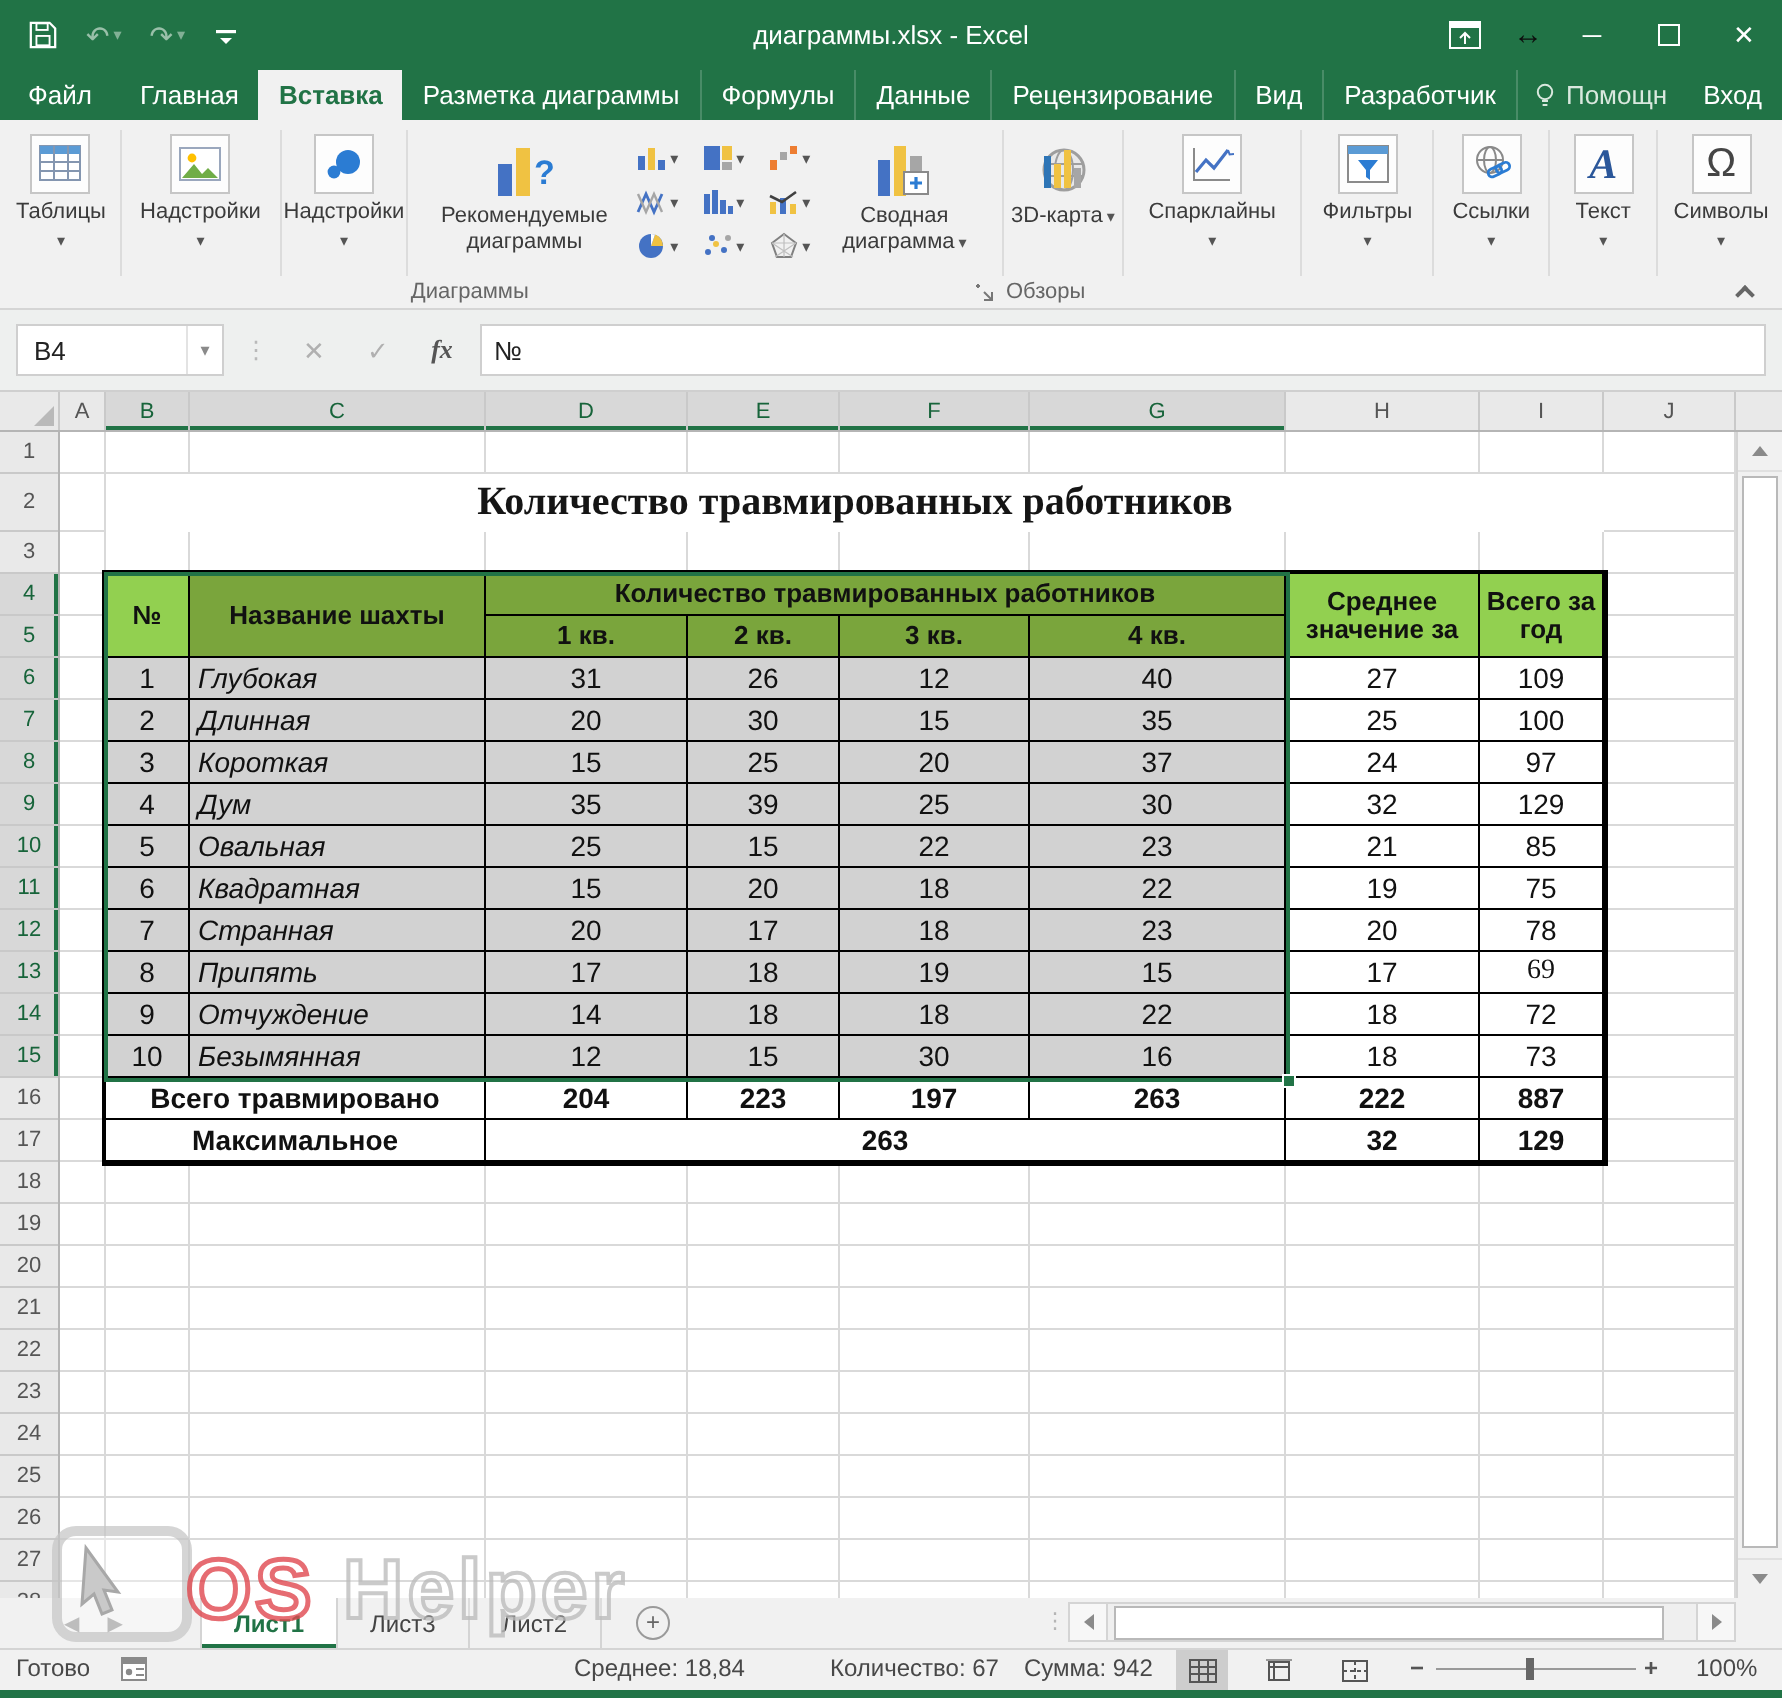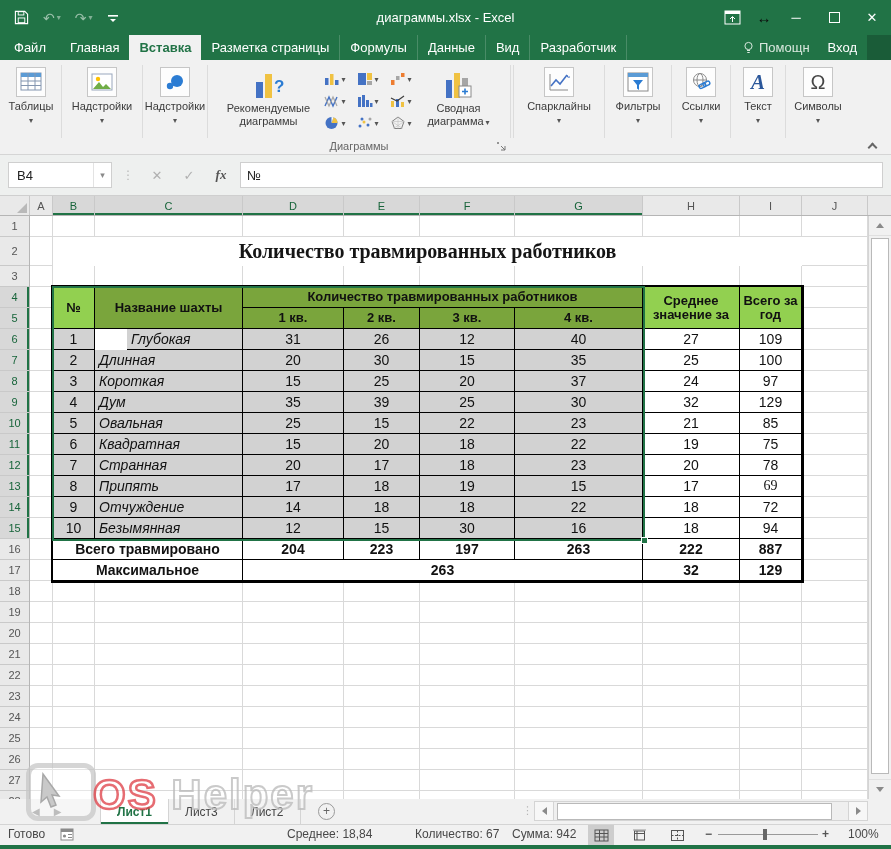--- a/index.html
+++ b/index.html
@@ -32,21 +32,21 @@
 
   
   .ribbon { height:95px; background:#f1f1f1; border-bottom:1px solid #d5d5d5; display:flex; align-items:stretch; padding:3px 0 14px 2px; position:relative; }
   .rgroup { position:relative; display:flex; justify-content:center; padding-top:2px; }
   .rsep { width:1px; background:#dcdcdc; margin:2px 1px 2px 1px; }
   .bigbtn { width:100%; text-align:center; font-size:11px; color:#3b3b3b; line-height:13px; padding-top:2px; }
   .iconbox { width:30px; height:30px; border:1px solid #c6c6c6; background:#fdfdfd; display:flex; align-items:center; justify-content:center; margin:0 auto 3px auto; }
   .freeicon { height:33px; display:flex; align-items:flex-end; justify-content:center; margin-bottom:2px; }
   .dd::after { content:"▾"; font-size:8px; color:#555; margin-left:2px; }
   .ddu { display:block; font-size:8px; color:#555; margin-top:1px; }
-  .grouplabel { position:absolute; bottom:-12px; left:0; right:0; text-align:center; font-size:11px; color:#666; }
+  .grouplabel { position:absolute; bottom:-12px; left:0; right:0; text-align:left; font-size:11px; color:#666; }
   .chartsinner { display:flex; }
   .chartgrid { display:grid; grid-template-columns:repeat(3,33px); grid-auto-rows:22px; align-items:center; padding-top:3px; }
   .mini { display:flex; align-items:center; justify-content:center; gap:1px; }
   .mini .dd8c { font-size:8px; color:#555; }
   .launcher { position:absolute; right:2px; bottom:-12px; width:11px; height:11px; color:#777; font-size:9px; line-height:9px; }
   .launcher svg { display:block; }
   .ribchevron { position:absolute; right:12px; bottom:2px; width:14px; height:10px; }
   .ribchevron i { display:block; width:7px; height:7px; border-left:2px solid #666; border-top:2px solid #666; transform:rotate(45deg); margin:2px auto; }
 
   
@@ -171,23 +171,24 @@
           <span class="maxbox"></span>
         </span>
       <span class="wc">✕</span>
     </div>
   </div>
 
   <div class="tabbar">
     <div class="rtab first">Файл</div>
     <div class="rtab noline">Главная</div>
     <div class="rtab active">Вставка</div>
-    <div class="rtab">Разметка страницы</div>
+    <div class="rtab">Разметка диаграммы</div>
     <div class="rtab">Формулы</div>
     <div class="rtab">Данные</div>
+    <div class="rtab">Рецензирование</div>
     <div class="rtab">Вид</div>
     <div class="rtab">Разработчик</div>
     <div class="tab-right">
       <div class="helpitem">
         <svg width="11" height="14" viewBox="0 0 11 14">
             <circle cx="5.5" cy="5" r="3.6" fill="none" stroke="#d9e8de"></circle>
             <path d="M4 9.5h3M4.3 11.5h2.4" stroke="#d9e8de"></path>
           </svg>
         <span>Помощн</span>
       </div>
@@ -347,20 +348,37 @@
       <span class="launcher">
           <svg width="11" height="11" viewBox="0 0 11 11">
             <path d="M2 1v2M1 2h2" stroke="#777"></path>
             <path d="M4 4h5v5z" fill="none"></path>
             <path d="M5 5l4 4M9 5v4h-4" fill="none" stroke="#777"></path>
           </svg>
         </span>
     </div>
     <div class="rsep"></div>
 
+    <div class="rgroup" style="width:58px">
+      <div class="bigbtn">
+        <span class="freeicon">
+          <svg width="30" height="30" viewBox="0 0 30 30">
+              <circle cx="16" cy="15" r="10" fill="#e8e8e8" stroke="#9e9e9e" stroke-width="1.5"></circle>
+              <ellipse cx="16" cy="15" rx="4.5" ry="10" fill="none" stroke="#9e9e9e"></ellipse>
+              <path d="M6.5 12h19M6.5 18h19" stroke="#9e9e9e" fill="none"></path>
+              <rect x="6" y="8" width="3.5" height="16" fill="#2e75b6"></rect>
+              <rect x="11" y="12" width="3.5" height="12" fill="#f0c242"></rect>
+              <rect x="16" y="5" width="3.5" height="19" fill="#f0c242"></rect>
+              <rect x="21" y="14" width="3.5" height="10" fill="#a6a6a6"></rect>
+            </svg>
+        </span>
+        <span class="dd">3D-карта</span>
+      </div>
+      <div class="grouplabel">Обзоры</div>
+    </div>
     <div class="rsep"></div>
 
     <div class="rgroup" style="width:88px">
       <div class="bigbtn">
         <span class="iconbox">
             <svg width="22" height="20" viewBox="0 0 22 20">
               <path d="M2 2v16h18" fill="none" stroke="#8a8a8a"></path>
               <path d="M3 14l5-6 4 4 7-9" fill="none" stroke="#4472c4" stroke-width="1.6"></path>
               <path d="M19 3l.8 2.2L22 5" fill="none" stroke="#4472c4"></path>
             </svg>
@@ -545,21 +563,21 @@
         <div class="mc boldc" style="grid-column:5;grid-row:13">197</div>
         <div class="mc boldc" style="grid-column:6;grid-row:13">263</div>
         <div class="mc boldc" style="grid-column:7;grid-row:13">222</div>
         <div class="mc boldc" style="grid-column:8;grid-row:13">887</div>
 
         <div class="mc boldc" style="grid-column:1/3;grid-row:14">Максимальное</div>
         <div class="mc boldc" style="grid-column:3/7;grid-row:14">263</div>
         <div class="mc boldc" style="grid-column:7;grid-row:14">32</div>
         <div class="mc boldc" style="grid-column:8;grid-row:14">129</div>
       <div class="mc gray" style="grid-area: 3 / 1;">1</div>
-          <div class="mc gray namecell" style="grid-area: 3 / 2; margin-left: 32px;">Глубокая</div>
+          <div class="mc gray namecell" style="grid-area: 3 / 2;">Глубокая</div>
           <div class="mc gray" style="grid-area: 3 / 3;">31</div>
           <div class="mc gray" style="grid-area: 3 / 4;">26</div>
           <div class="mc gray" style="grid-area: 3 / 5;">12</div>
           <div class="mc gray" style="grid-area: 3 / 6;">40</div>
           <div class="mc" style="grid-area: 3 / 7;">27</div>
           <div class="mc" style="grid-area: 3 / 8;">109</div>
           <div class="mc gray" style="grid-area: 4 / 1;">2</div>
           <div class="mc gray namecell" style="grid-area: 4 / 2;">Длинная</div>
           <div class="mc gray" style="grid-area: 4 / 3;">20</div>
           <div class="mc gray" style="grid-area: 4 / 4;">30</div>
@@ -623,21 +641,21 @@
           <div class="mc gray" style="grid-area: 11 / 6;">22</div>
           <div class="mc" style="grid-area: 11 / 7;">18</div>
           <div class="mc" style="grid-area: 11 / 8;">72</div>
           <div class="mc gray" style="grid-area: 12 / 1;">10</div>
           <div class="mc gray namecell" style="grid-area: 12 / 2;">Безымянная</div>
           <div class="mc gray" style="grid-area: 12 / 3;">12</div>
           <div class="mc gray" style="grid-area: 12 / 4;">15</div>
           <div class="mc gray" style="grid-area: 12 / 5;">30</div>
           <div class="mc gray" style="grid-area: 12 / 6;">16</div>
           <div class="mc" style="grid-area: 12 / 7;">18</div>
-          <div class="mc" style="grid-area: 12 / 8;">94</div>
+          <div class="mc" style="grid-area: 12 / 8;">73</div>
         </div>
 
       <div id="sel">
           <span class="handle"></span>
         </div>
     </div>
 
     <div id="vscroll">
       <div class="varrow">
           <span class="tri-up"></span>

